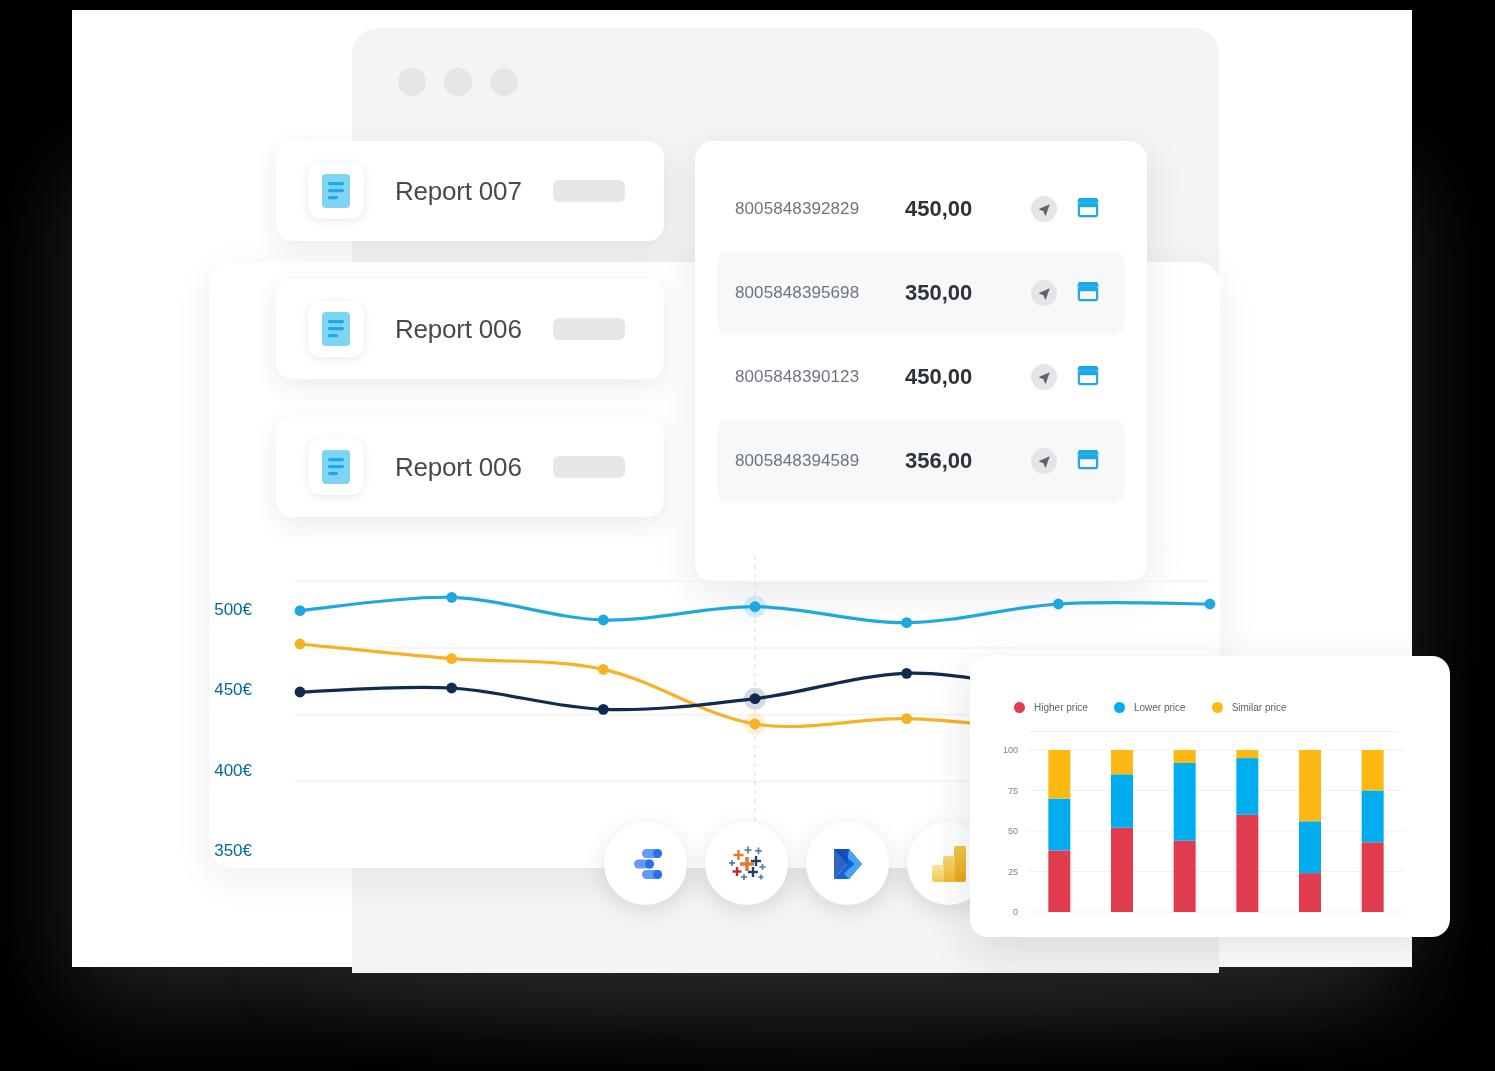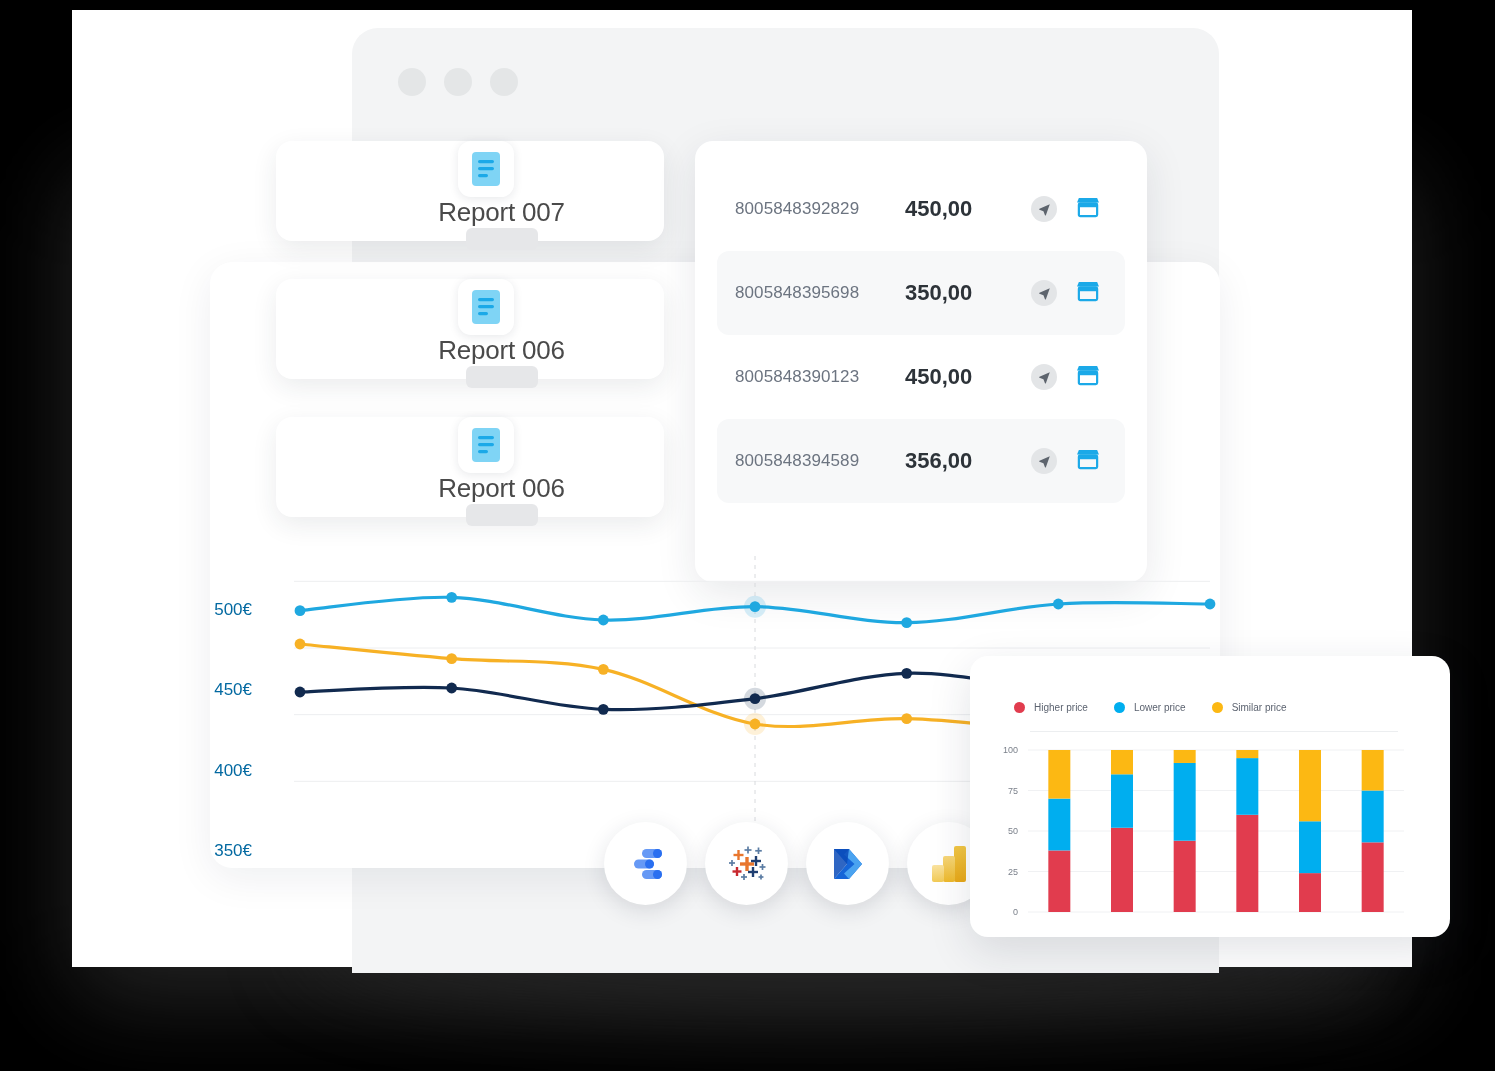--- a/index.html
+++ b/index.html
@@ -93,21 +93,20 @@
   .report-card {
     position: absolute;
     width: 388px;
     height: 100px;
     background: #ffffff;
     border-radius: 16px;
     box-shadow: 0 8px 26px rgba(30,40,60,0.09);
     display: flex;
     align-items: center;
     padding-left: 32px;
-    flex-direction: column;
   }
   .rc1 { left: 204px; top: 131px; }
   .rc2 { left: 204px; top: 269px; }
   .rc3 { left: 204px; top: 407px; }
 
   .doc-tile {
     width: 56px; height: 56px;
     border-radius: 13px;
     background: #ffffff;
     box-shadow: 0 2px 10px rgba(30,40,60,0.10);

